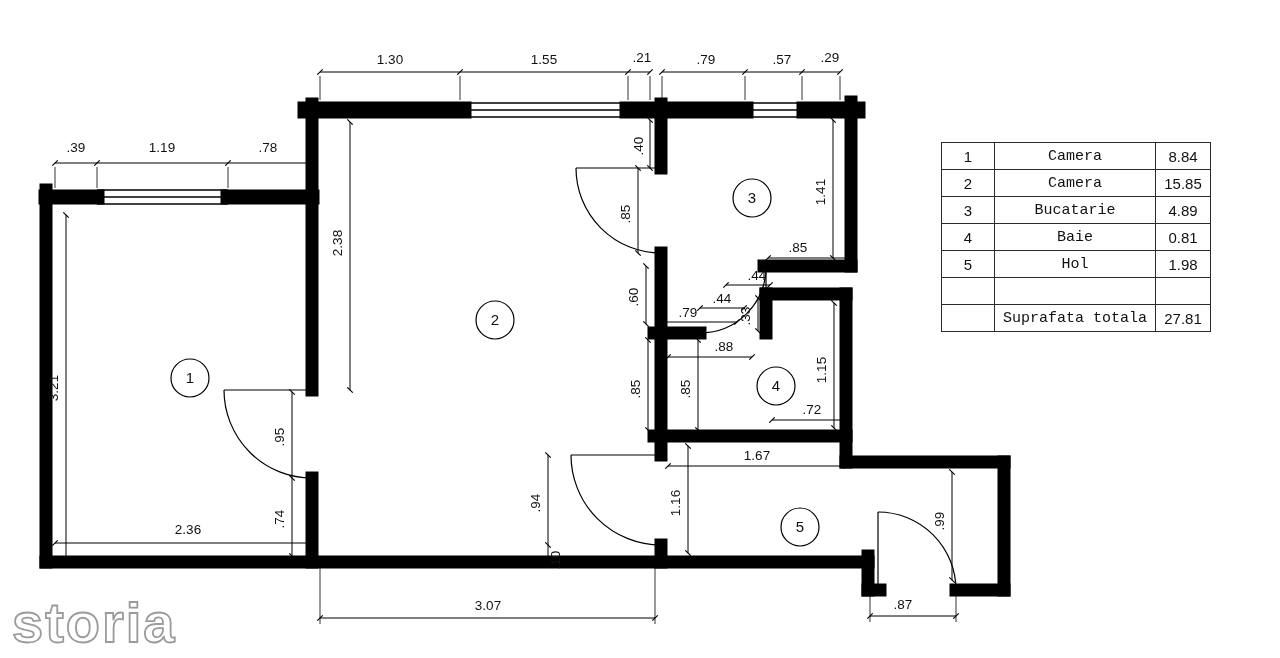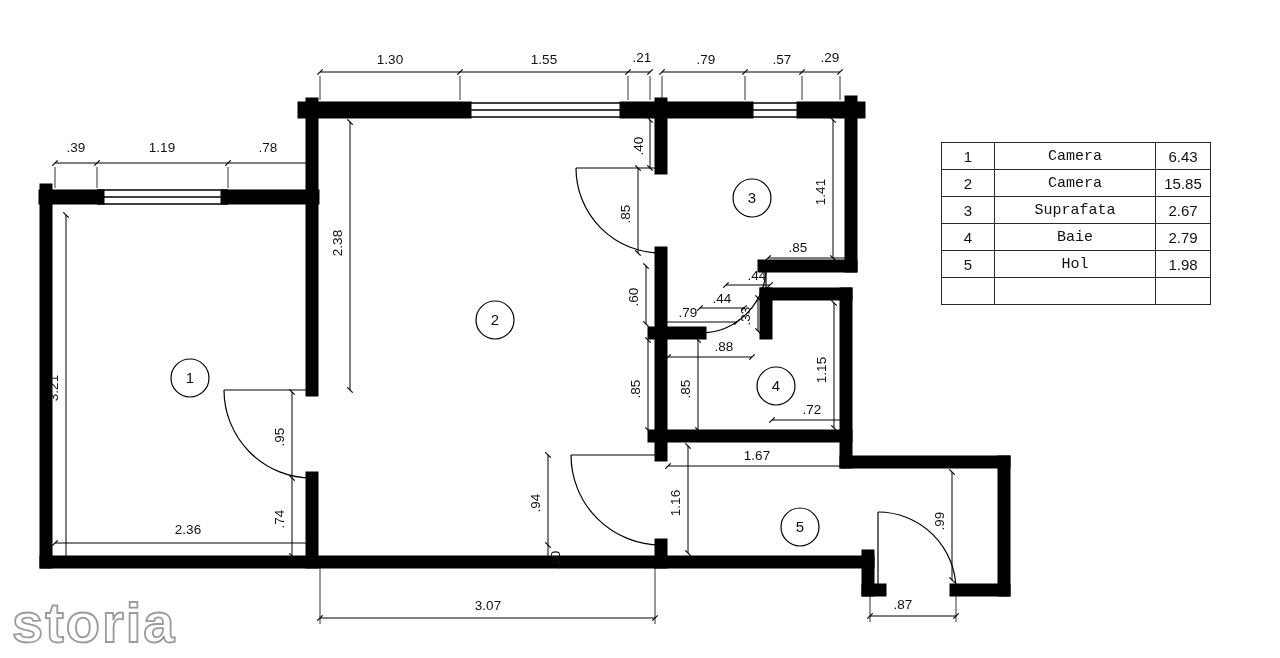--- a/index.html
+++ b/index.html
@@ -205,42 +205,47 @@
 
   <text x="12" y="642" font-size="56" font-weight="bold" font-family="Liberation Sans, sans-serif" letter-spacing="2" fill="#ffffff" fill-opacity="0.25" stroke="#9b9b9b" stroke-width="1.8">storia</text>
 </svg>
 
 <div class="area-table">
   <table>
     <tbody>
         <tr>
       <td class="c0">1</td>
       <td class="c1">Camera</td>
-      <td class="c2">6.43</td>
+      <td class="c2">8.84</td>
     </tr>
     <tr>
       <td class="c0">2</td>
       <td class="c1">Camera</td>
       <td class="c2">15.85</td>
     </tr>
     <tr>
       <td class="c0">3</td>
-      <td class="c1">Suprafata</td>
-      <td class="c2">2.67</td>
+      <td class="c1">Bucatarie</td>
+      <td class="c2">4.89</td>
     </tr>
     <tr>
       <td class="c0">4</td>
       <td class="c1">Baie</td>
-      <td class="c2">2.79</td>
+      <td class="c2">0.81</td>
     </tr>
     <tr>
       <td class="c0">5</td>
       <td class="c1">Hol</td>
       <td class="c2">1.98</td>
     </tr>
     <tr>
       <td class="c0"></td>
       <td class="c1"></td>
       <td class="c2"></td>
     </tr>
+    <tr>
+      <td class="c0"></td>
+      <td class="c1">Suprafata totala</td>
+      <td class="c2">27.81</td>
+    </tr>
   </tbody>
     </table>
 </div>
 
 </body></html>

